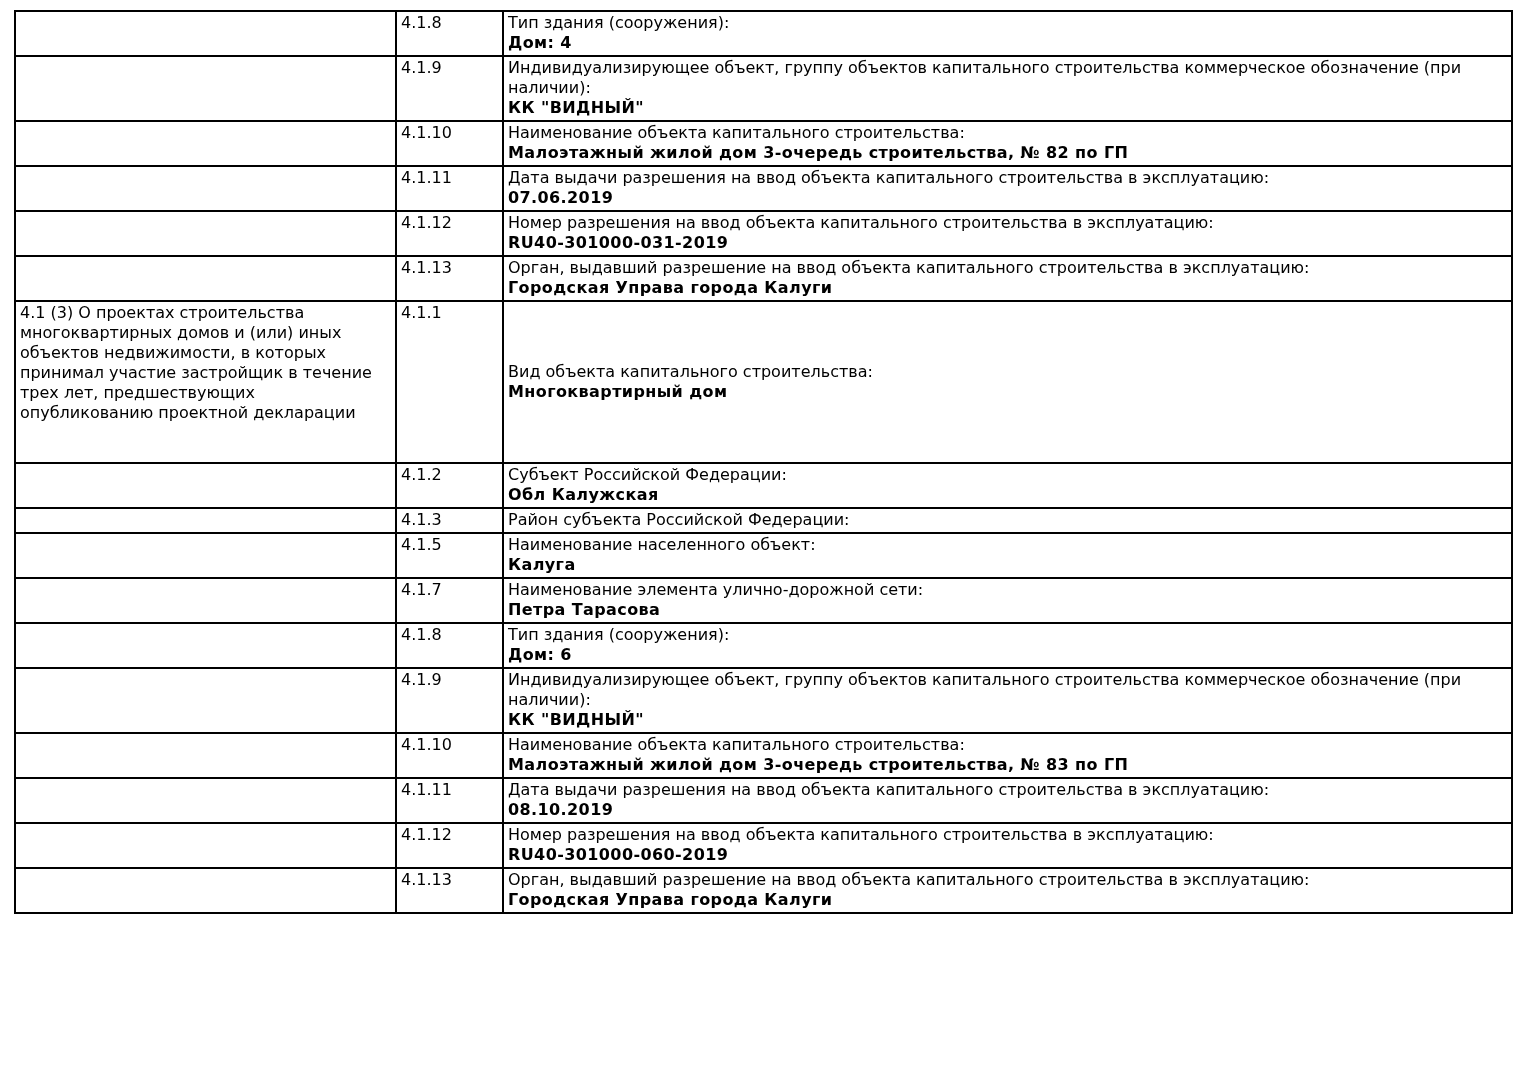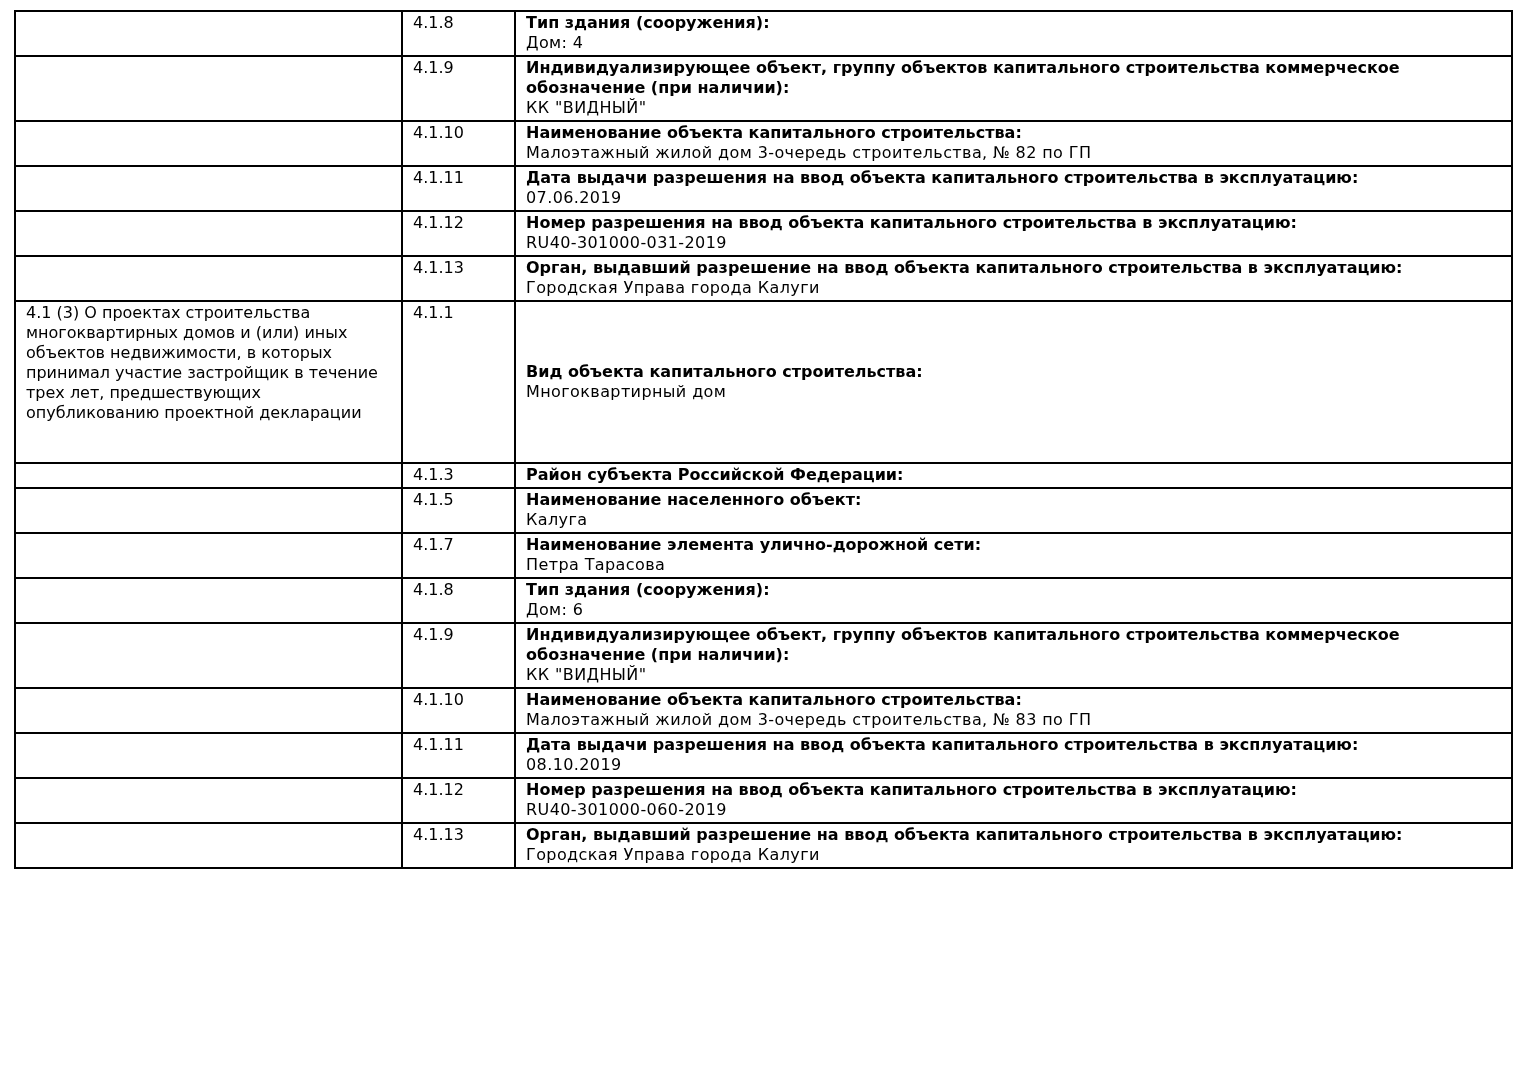--- a/index.html
+++ b/index.html
@@ -21,38 +21,38 @@
   table.decl {
     position: absolute;
     left: 14px;
     top: 10px;
     width: 1499px;
     border-collapse: collapse;
     table-layout: fixed;
   }
   table.decl td {
     border: 2px solid #000000;
-    padding: 1px 4px 2px 10px;
+    padding: 1px 4px 2px 4px;
     vertical-align: top;
     font-size: 16px;
     line-height: 20px;
     word-wrap: break-word;
   }
   td.c-section { width: 371px; }
   td.c-code    { width: 97px; vertical-align: middle; }
   td.c-value   { }
   .section-text {
     font-size: 16px;
     line-height: 20px;
   }
   .field-label {
+    font-weight: normal;
+  }
+  .field-value {
     font-weight: bold;
-  }
-  .field-value {
-    font-weight: normal;
     letter-spacing: 0.4px;
   }
   .field-value:empty { display: none; }
   tr.tall { height: 162px; }
   tr.tall td.c-value { vertical-align: middle; margin-top: 44px; }
   tr.tall td.c-section { vertical-align: top; }
 </style>
 </head>
 <body>
 
@@ -143,20 +143,32 @@
     </td>
     <td class="c-code">
       <span>4.1.1</span>
     </td>
     <td class="c-value">
       <div class="field-label">Вид объекта капитального строительства:</div>
       <div class="field-value">Многоквартирный дом</div>
     </td>
   </tr>
 
+  <tr>
+    <td class="c-section">
+      <div class="section-text"></div>
+    </td>
+    <td class="c-code">
+      <span>4.1.2</span>
+    </td>
+    <td class="c-value">
+      <div class="field-label">Субъект Российской Федерации:</div>
+      <div class="field-value">Обл Калужская</div>
+    </td>
+  </tr>
 
   <tr>
     <td class="c-section">
       <div class="section-text"></div>
     </td>
     <td class="c-code">
       <span>4.1.3</span>
     </td>
     <td class="c-value">
       <div class="field-label">Район субъекта Российской Федерации:</div>

